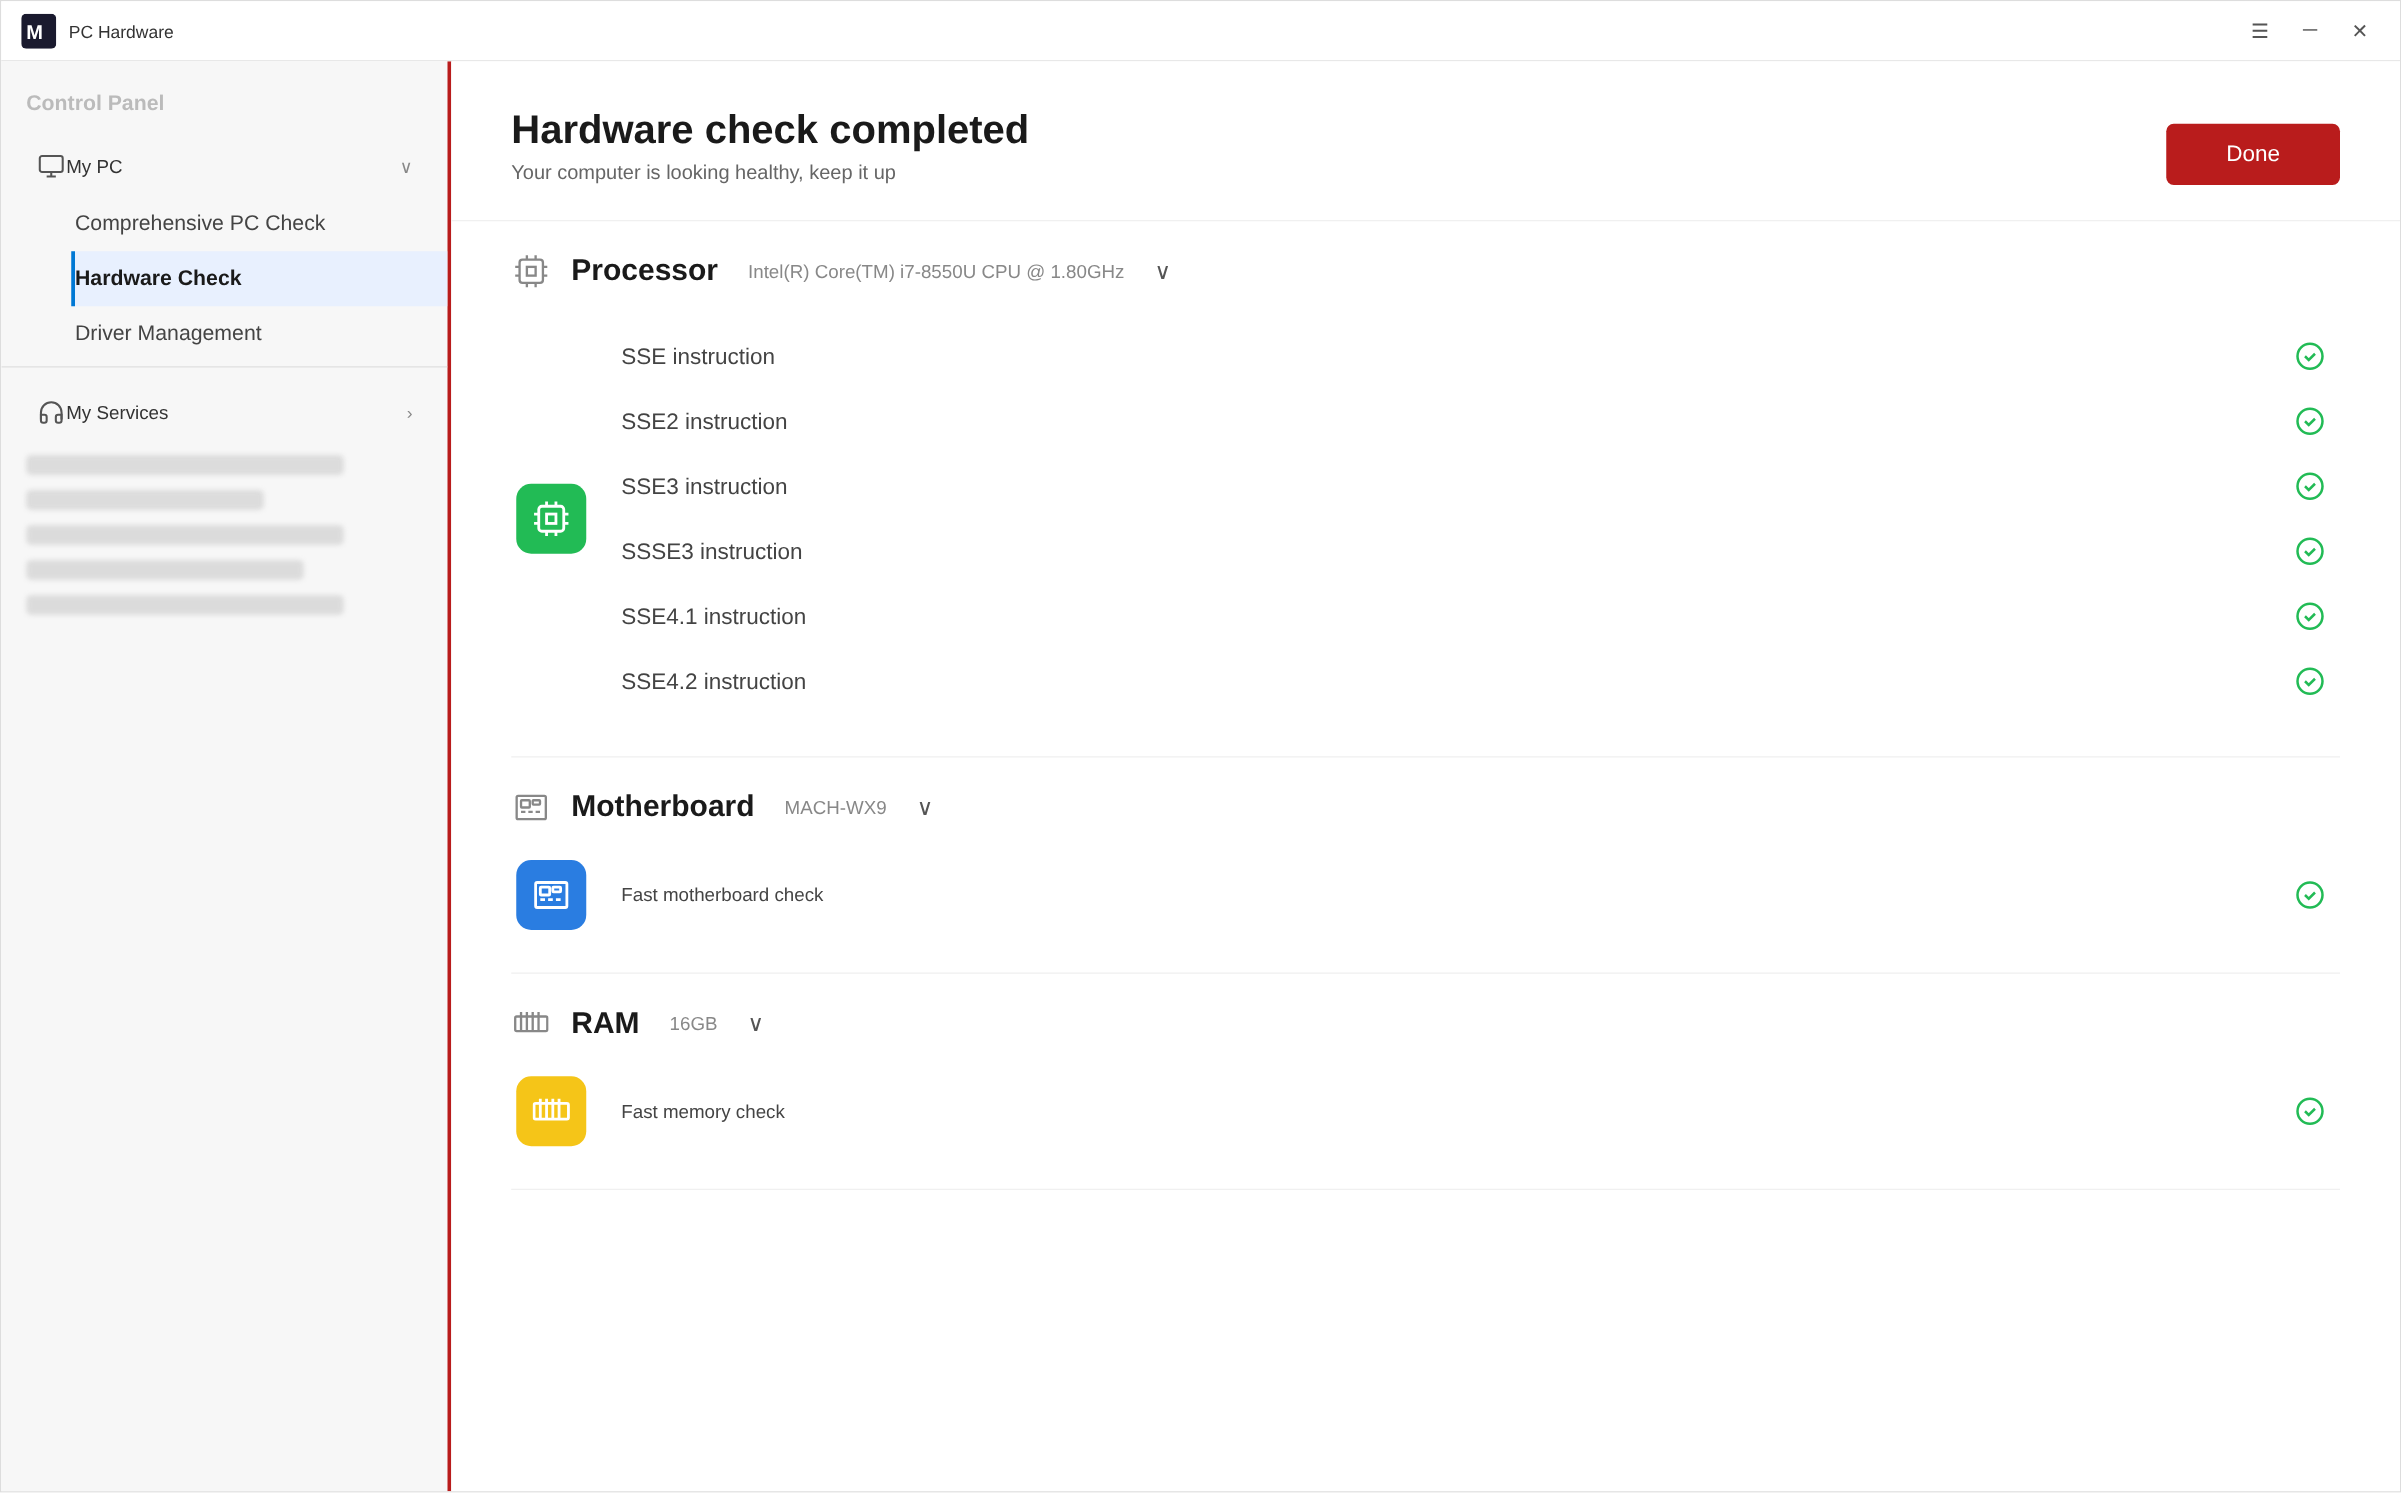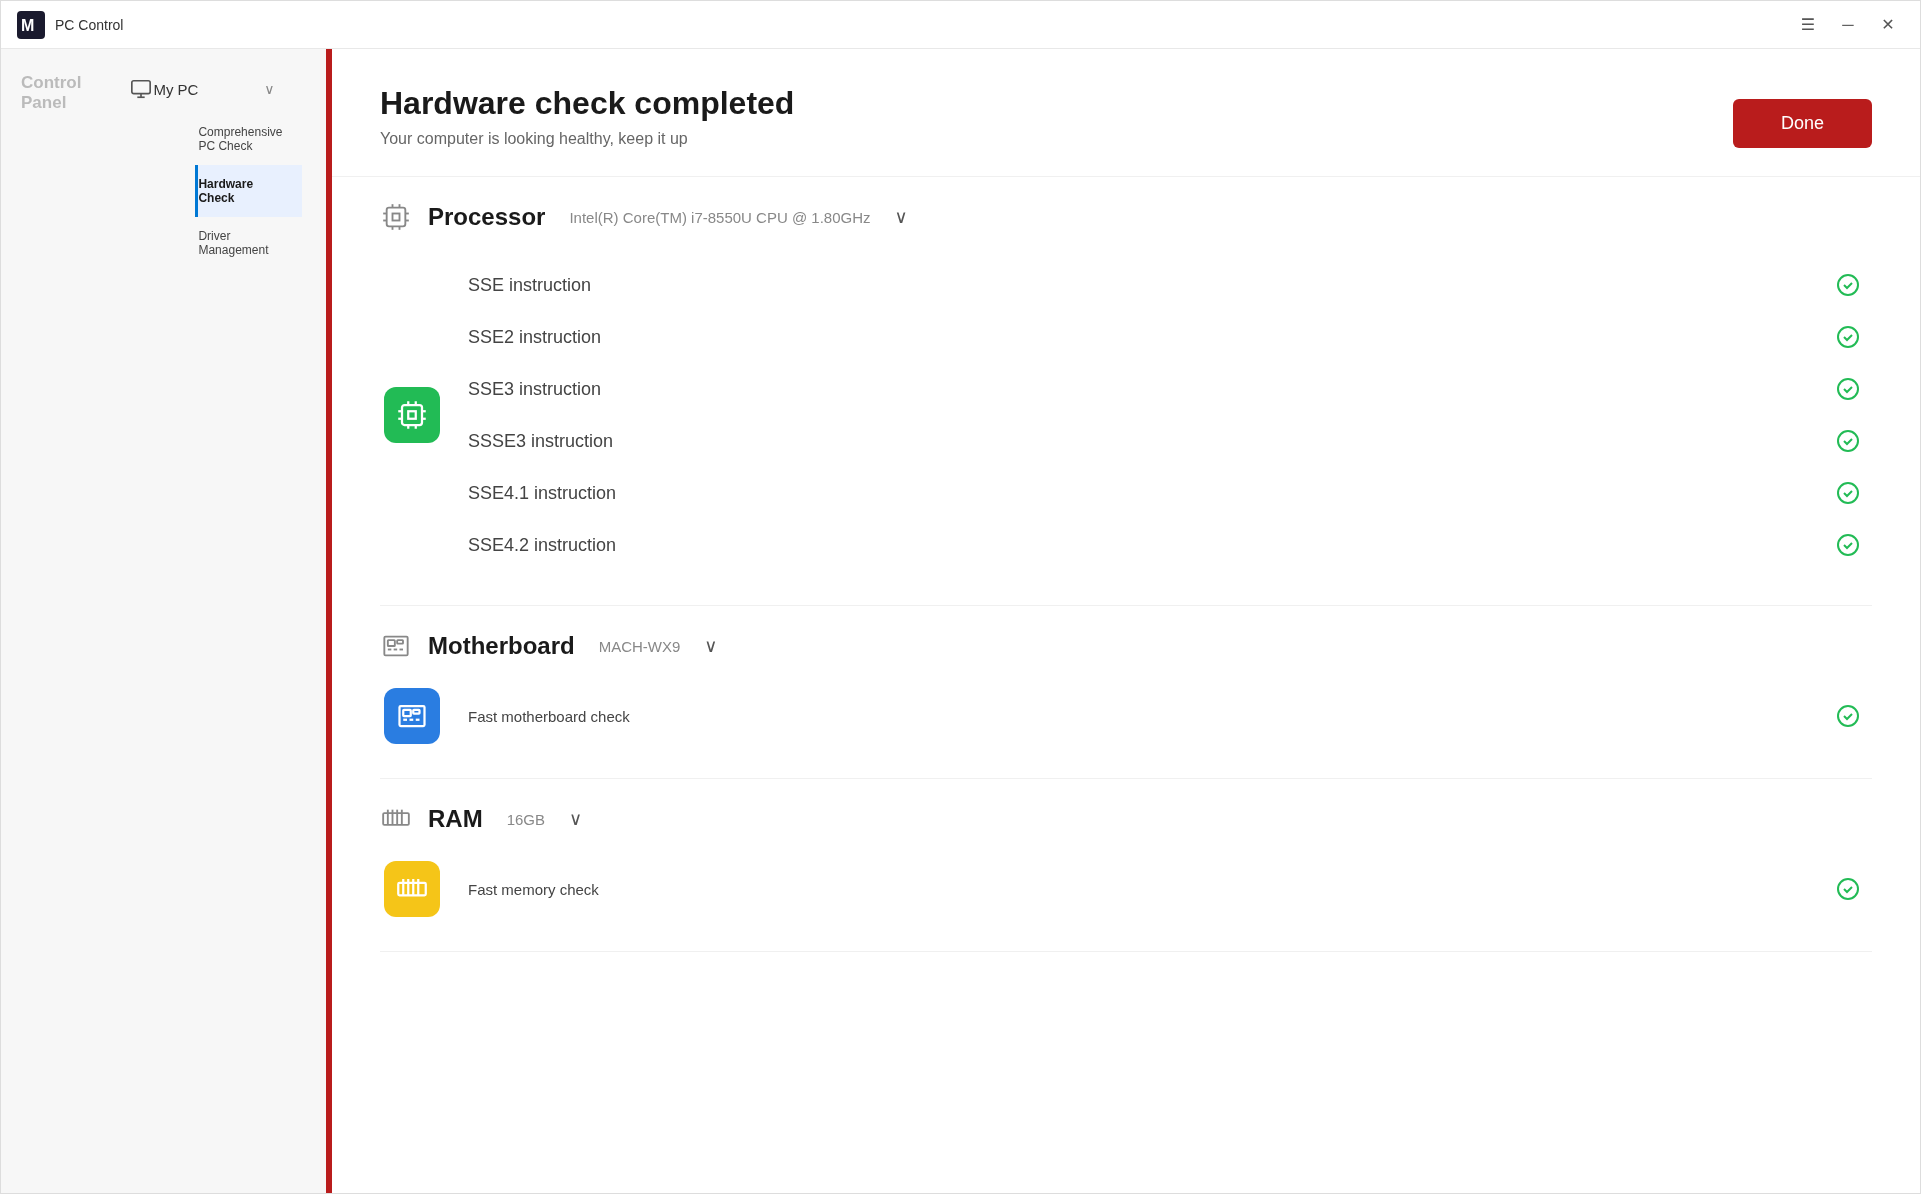--- a/index.html
+++ b/index.html
@@ -64,26 +64,26 @@
       border-radius: 4px;
     }
     
     .main-layout {
       display: flex;
       flex: 1;
       overflow: hidden;
     }
     
     .sidebar {
-      width: 331px;
+      width: 360px;
       flex-shrink: 0;
       background: #f7f7f7;
-      border-right: 6px solid #b91c1c;
-      display: flex;
-      flex-direction: row;
+      border-right: 3px solid #b91c1c;
+      display: flex;
+      flex-direction: column;
       padding-top: 8px;
       overflow-y: auto;
     }
     .sidebar-header {
       padding: 16px 20px 8px 20px;
       font-size: 17px;
       font-weight: 600;
       color: #bbb;
     }
     .nav-section {
@@ -112,25 +112,24 @@
     }
     .nav-item-parent .nav-arrow {
       font-size: 14px;
       color: #888;
     }
     .nav-sub-items {
       padding-left: 56px;
     }
     .nav-sub-item {
       padding: 12px 20px 12px 0;
-      font-size: 12px;
+      font-size: 17px;
       color: #444;
       cursor: pointer;
       border-left: 3px solid transparent;
-      margin-left: 38px;
     }
     .nav-sub-item.active {
       font-weight: 600;
       color: #1a1a1a;
       border-left: 3px solid #0078d4;
       background: #e8f0fe;
     }
     .sidebar-divider {
       height: 1px;
       background: #e0e0e0;
@@ -288,21 +287,21 @@
 
 <div class="app-window">
 
   <div class="title-bar">
     <div class="title-bar-left">
 
       <svg class="app-logo" viewBox="0 0 28 28" fill="none" xmlns="http://www.w3.org/2000/svg">
         <rect width="28" height="28" rx="4" fill="#1a1a2e"></rect>
         <text x="4" y="20" font-size="16" fill="white" font-weight="bold" font-family="Arial">M</text>
       </svg>
-      <span class="app-title">PC Control</span>
+      <span class="app-title">PC Hardware</span>
     </div>
     <div class="title-bar-controls">
       <button class="title-btn">☰</button>
       <button class="title-btn">─</button>
       <button class="title-btn close">✕</button>
     </div>
   </div>
 
   <div class="main-layout">
 

